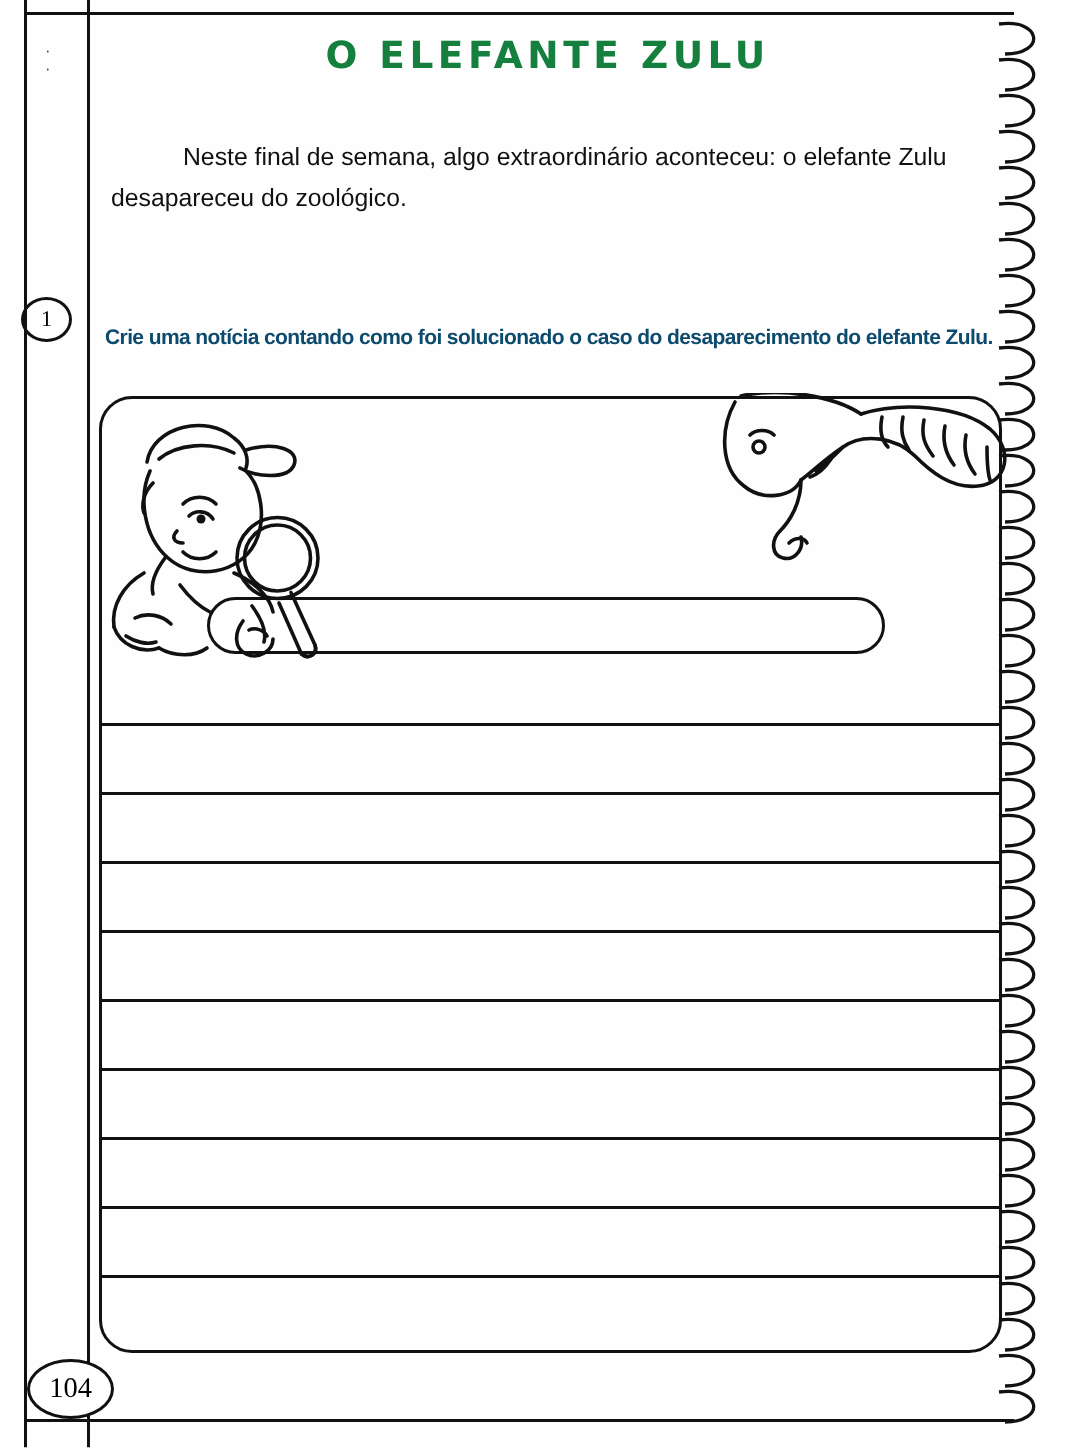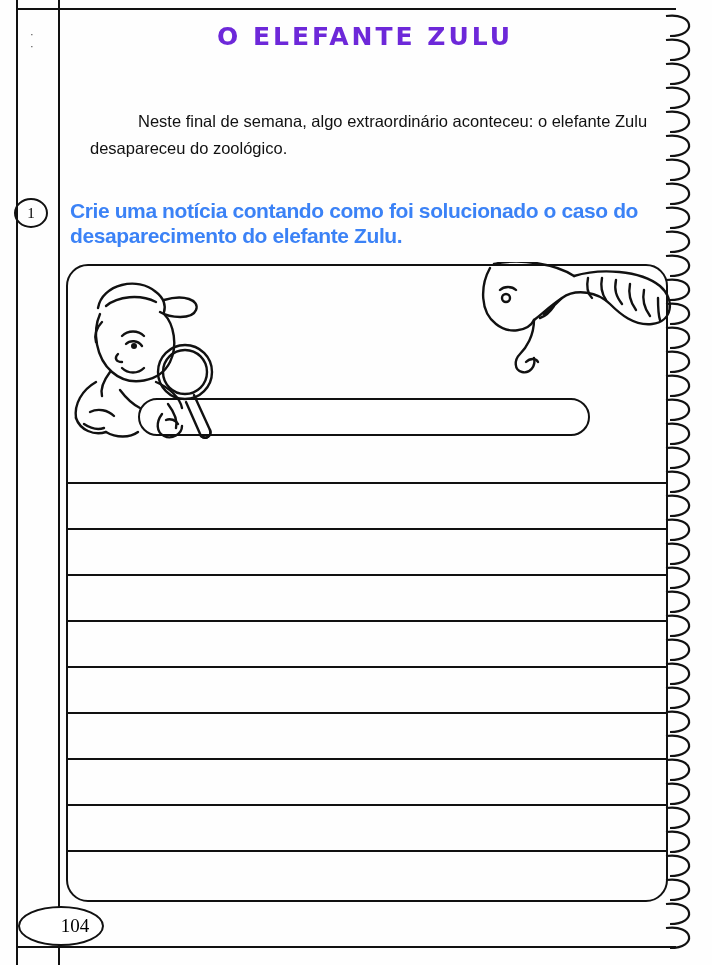--- a/index.html
+++ b/index.html
@@ -68,35 +68,35 @@
   .title {
     position: absolute;
     left: 70px;
     top: 22px;
     width: 590px;
     text-align: center;
     font-family: "DejaVu Sans", sans-serif;
     font-weight: bold;
     font-size: 25px;
     letter-spacing: 3px;
-    color: #6d28d9;
+    color: #15803d;
   }
 
   
   .body-text {
     position: absolute;
     left: 74px;
     top: 92px;
     width: 600px;
     font-size: 16.5px;
     line-height: 27px;
     color: #111;
   }
   .body-text p {
-    margin: 16px;
+    margin: 0;
   }
   .indent {
     text-indent: 48px;
   }
 
   
   .num-bubble {
     position: absolute;
     left: 14px;
     top: 198px;
@@ -106,27 +106,27 @@
     border-radius: 50%;
     font-size: 15px;
     line-height: 26px;
     text-align: center;
     font-family: "Liberation Serif", serif;
   }
 
   .instruction {
     position: absolute;
     left: 70px;
-    top: 198px;
+    top: 212px;
     width: 610px;
-    font-size: 21px;
+    font-size: 14px;
     line-height: 25px;
     letter-spacing: -0.4px;
     font-weight: 600;
-    color: #3b82f6;
+    color: #0c4a6e;
   }
 
   
   .frame {
     position: absolute;
     left: 66px;
     top: 264px;
     width: 602px;
     height: 638px;
     border: 2px solid #111;
@@ -176,21 +176,20 @@
     top: 906px;
     width: 54px;
     height: 36px;
     border: 2px solid #111;
     border-radius: 50%;
     background: #fff;
     font-family: "Liberation Serif", serif;
     font-size: 19px;
     line-height: 36px;
     text-align: center;
-    padding-left: 28px;
   }
 
   .corner-dots {
     position: absolute;
     left: 30px;
     top: 28px;
     font-size: 11px;
     color: #444;
     letter-spacing: 2px;
   }

